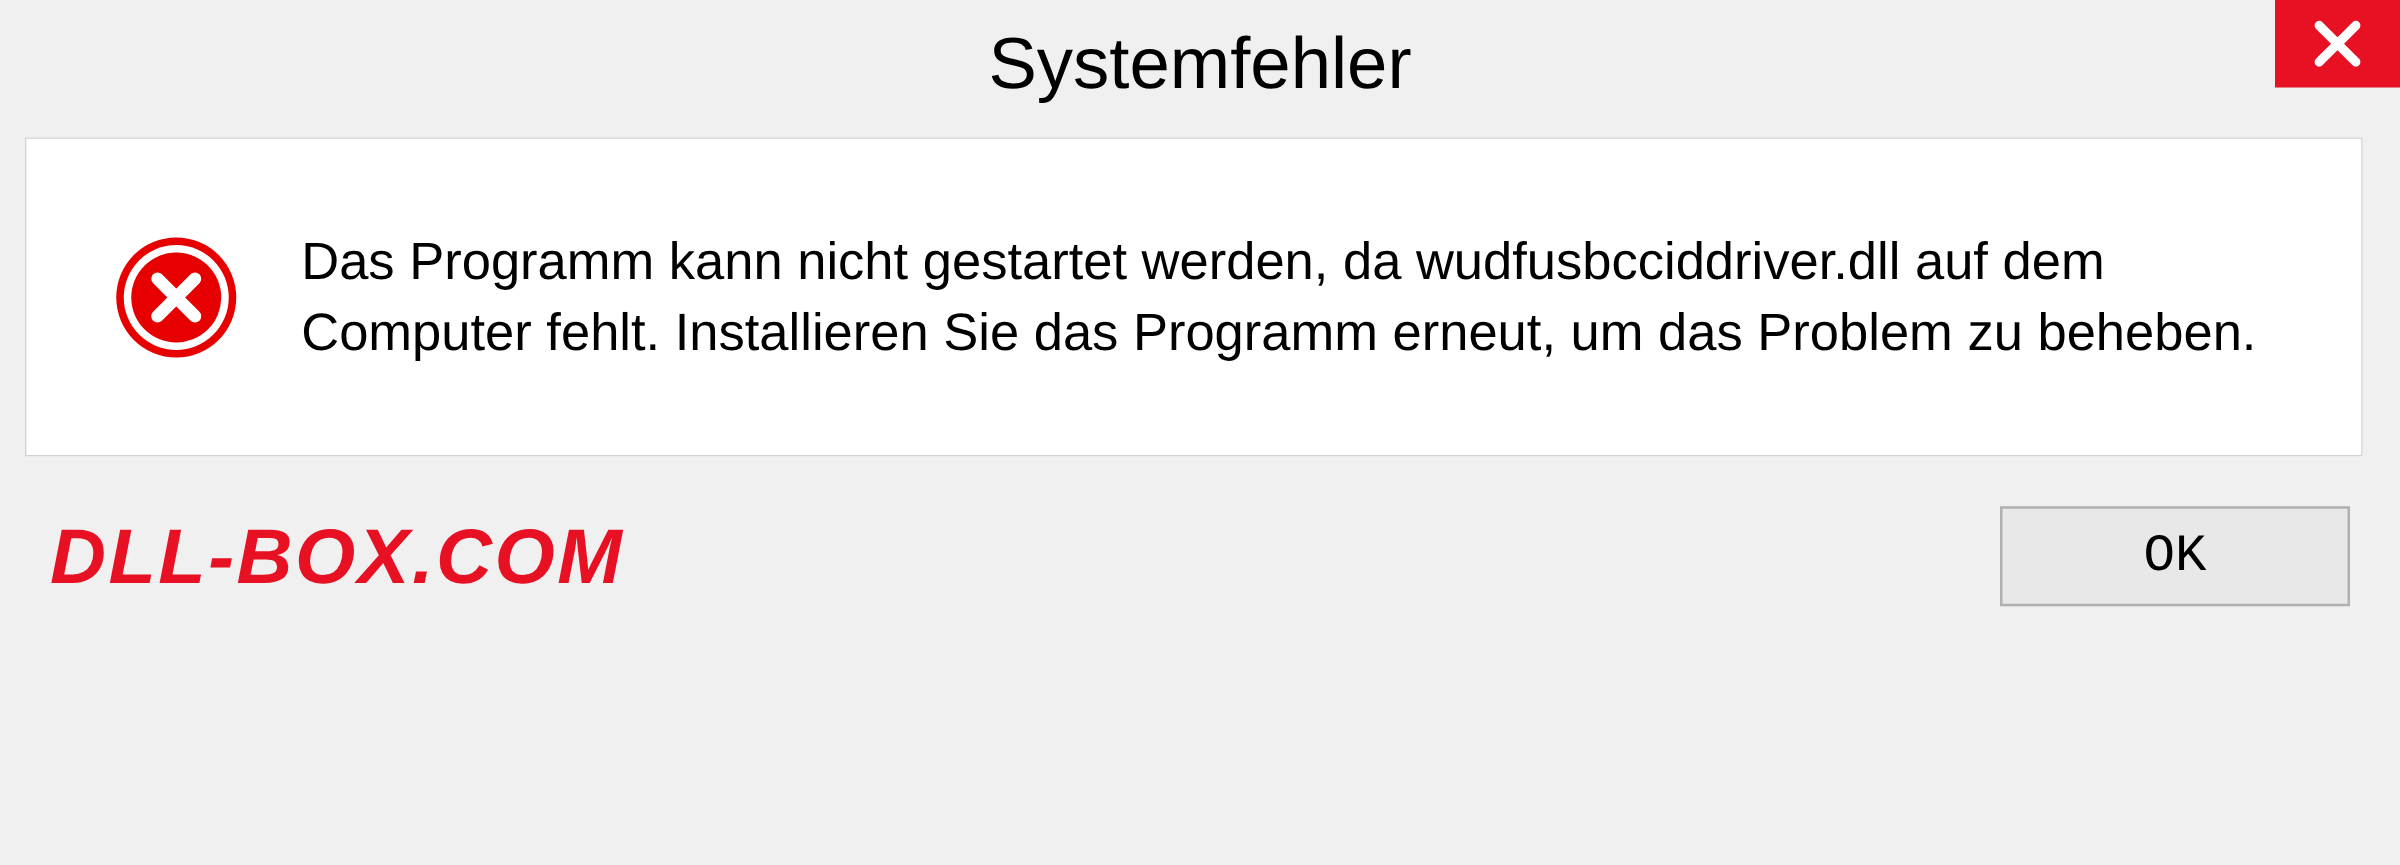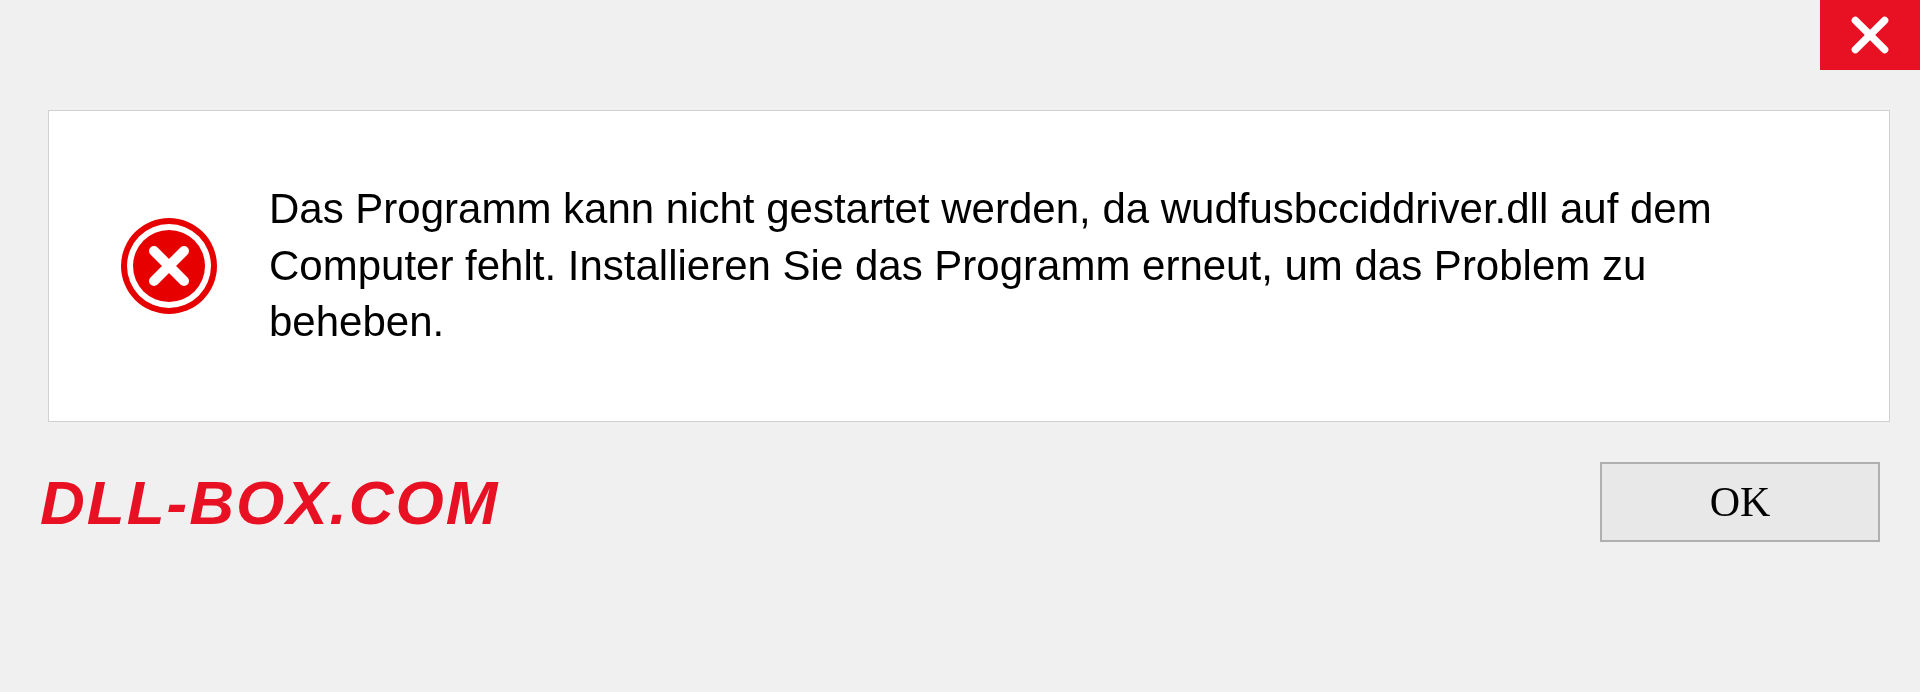--- a/index.html
+++ b/index.html
@@ -50,21 +50,21 @@
       justify-content: center;
       cursor: pointer;
     }
     
     .close-btn svg {
       width: 44px;
       height: 44px;
     }
     
     .content-panel {
-      margin: 10px 30px 20px 48px;
+      margin: 10px 30px 20px 20px;
       background: #ffffff;
       border: 1px solid #d0d0d0;
       padding: 70px 60px 70px 70px;
       display: flex;
       align-items: center;
       gap: 50px;
     }
     
     .error-icon {
       flex-shrink: 0;
@@ -98,29 +98,30 @@
       width: 280px;
       height: 80px;
       background: #e8e8e8;
       border: 2px solid #b0b0b0;
       font-size: 42px;
       color: #000;
       cursor: pointer;
       display: flex;
       align-items: center;
       justify-content: center;
-      font-family: Liberation Serif, serif;
+      font-family: Liberation Mono, monospace;
     }
   </style>
 </head>
 <body>
 
 <div class="dialog">
 
   <div class="titlebar">
+    <div class="title">Systemfehler</div>
     <div class="close-btn">
       <svg viewBox="0 0 24 24">
         <path d="M4 4 L20 20 M20 4 L4 20" stroke="#ffffff" stroke-width="4" stroke-linecap="round" fill="none"></path>
       </svg>
     </div>
   </div>
 
   <div class="content-panel">
     <div class="error-icon">
       <svg viewBox="0 0 100 100">

